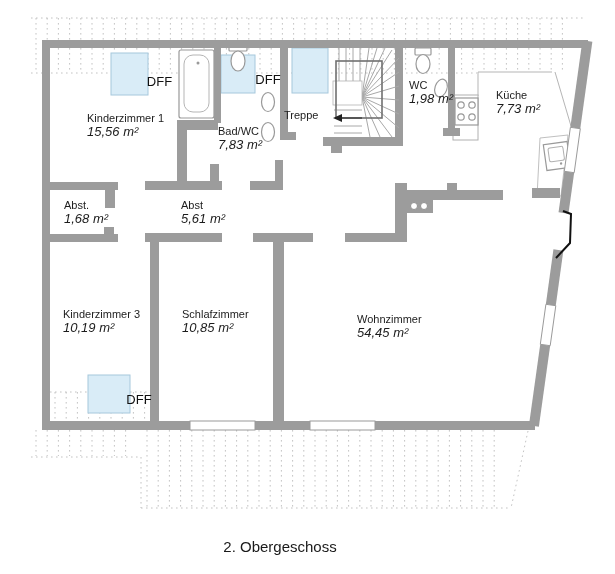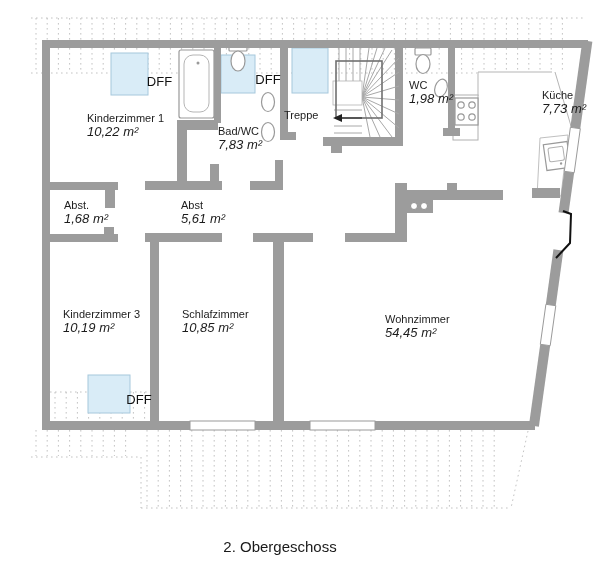--- a/index.html
+++ b/index.html
@@ -272,30 +272,30 @@
         <line x1="362" y1="118" x2="341" y2="118" stroke="#333" stroke-width="1.2"></line>
         <polygon points="342,114 333,118 342,122" fill="#222"></polygon>
       </g>
     </g>
 
     <polyline points="563,211 571,214 570,243 556,258" fill="none" stroke="#111" stroke-width="2"></polyline>
   </svg>
 
   <div class="labels">
     <div id="room-labels">
-        <div class="room-label" style="left: 87px; top: 111px;"><div>Kinderzimmer 1</div><div class="area">10,22 m²</div></div>
+        <div class="room-label" style="left: 87px; top: 111px;"><div>Kinderzimmer 1</div><div class="area">15,56 m²</div></div>
         <div class="room-label" style="left: 218px; top: 124px;"><div>Bad/WC</div><div class="area">7,83 m²</div></div>
         <div class="room-label" style="left: 284px; top: 108px;"><div>Treppe</div></div>
         <div class="room-label" style="left: 409px; top: 78px;"><div>WC</div><div class="area">1,98 m²</div></div>
-        <div class="room-label" style="left: 496px; top: 88px; margin-left: 46px;"><div>Küche</div><div class="area">7,73 m²</div></div>
+        <div class="room-label" style="left: 496px; top: 88px;"><div>Küche</div><div class="area">7,73 m²</div></div>
         <div class="room-label" style="left: 64px; top: 198px;"><div>Abst.</div><div class="area">1,68 m²</div></div>
         <div class="room-label" style="left: 181px; top: 198px;"><div>Abst</div><div class="area">5,61 m²</div></div>
         <div class="room-label" style="left: 63px; top: 307px;"><div>Kinderzimmer 3</div><div class="area">10,19 m²</div></div>
         <div class="room-label" style="left: 182px; top: 307px;"><div>Schlafzimmer</div><div class="area">10,85 m²</div></div>
-        <div class="room-label" style="left: 385px; top: 312px;"><div>Wohnzimmer</div><div class="area">54,45 m²</div></div>
+        <div class="room-label" style="left: 357px; top: 312px;"><div>Wohnzimmer</div><div class="area">54,45 m²</div></div>
       </div>
     <div id="sky-labels">
         <div class="sky-label" style="left: 111px; top: 74px; width: 37px;">DFF</div>
         <div class="sky-label" style="left: 221px; top: 72px; width: 34px;">DFF</div>
         <div class="sky-label" style="left: 88px; top: 392px; width: 42px;">DFF</div>
       </div>
     <div class="caption">2. Obergeschoss</div>
   </div>
 </div>
 

